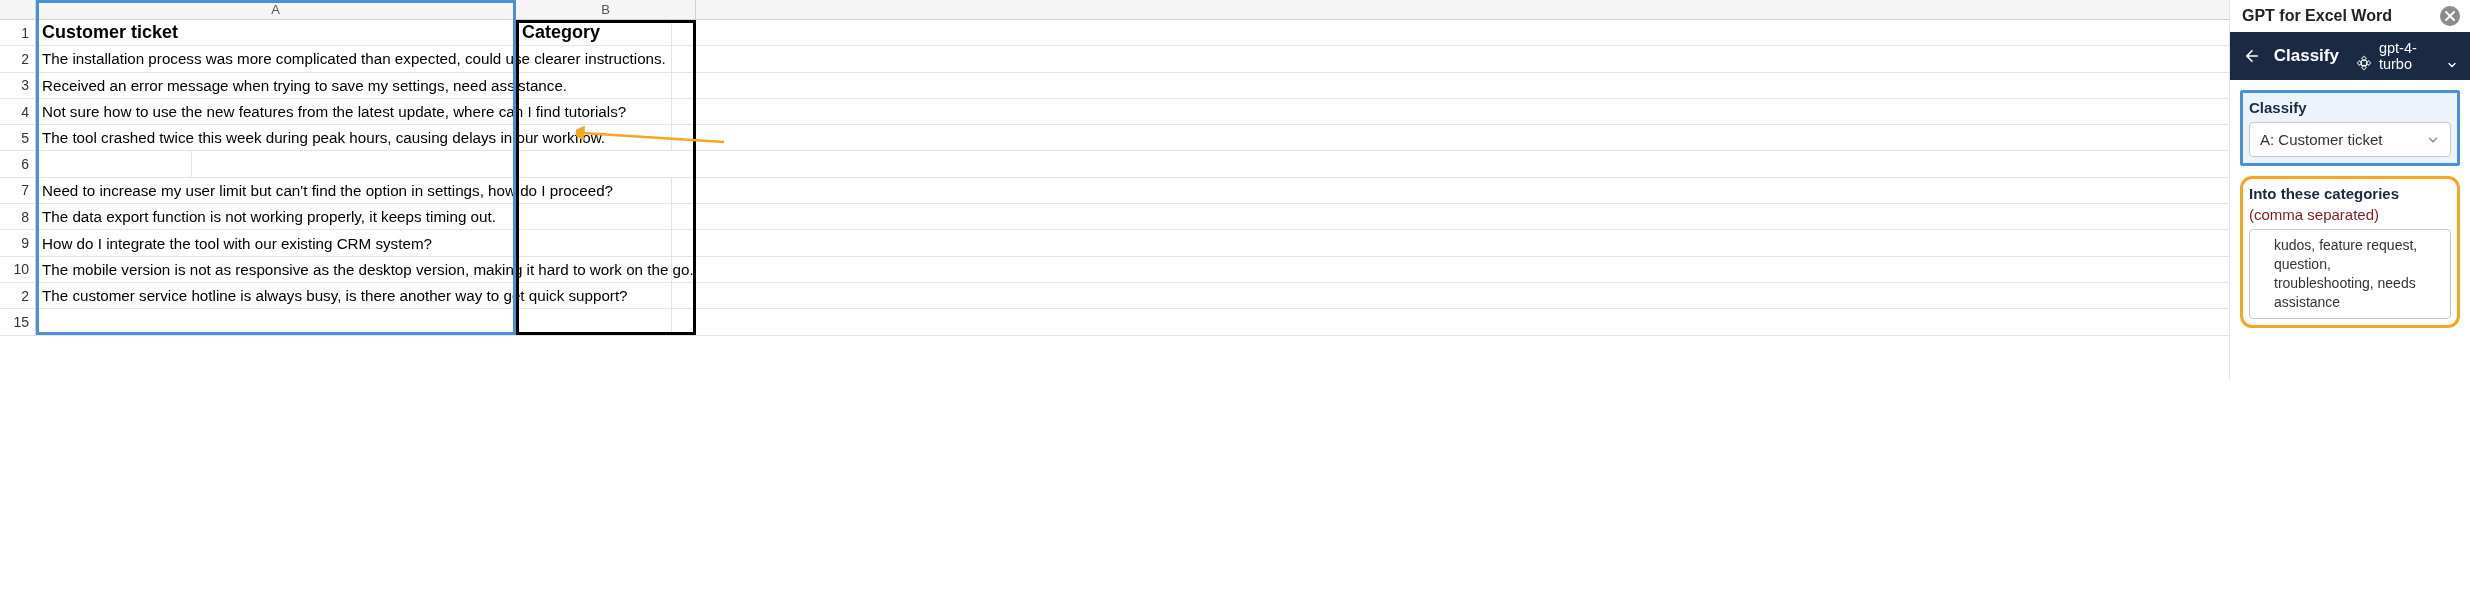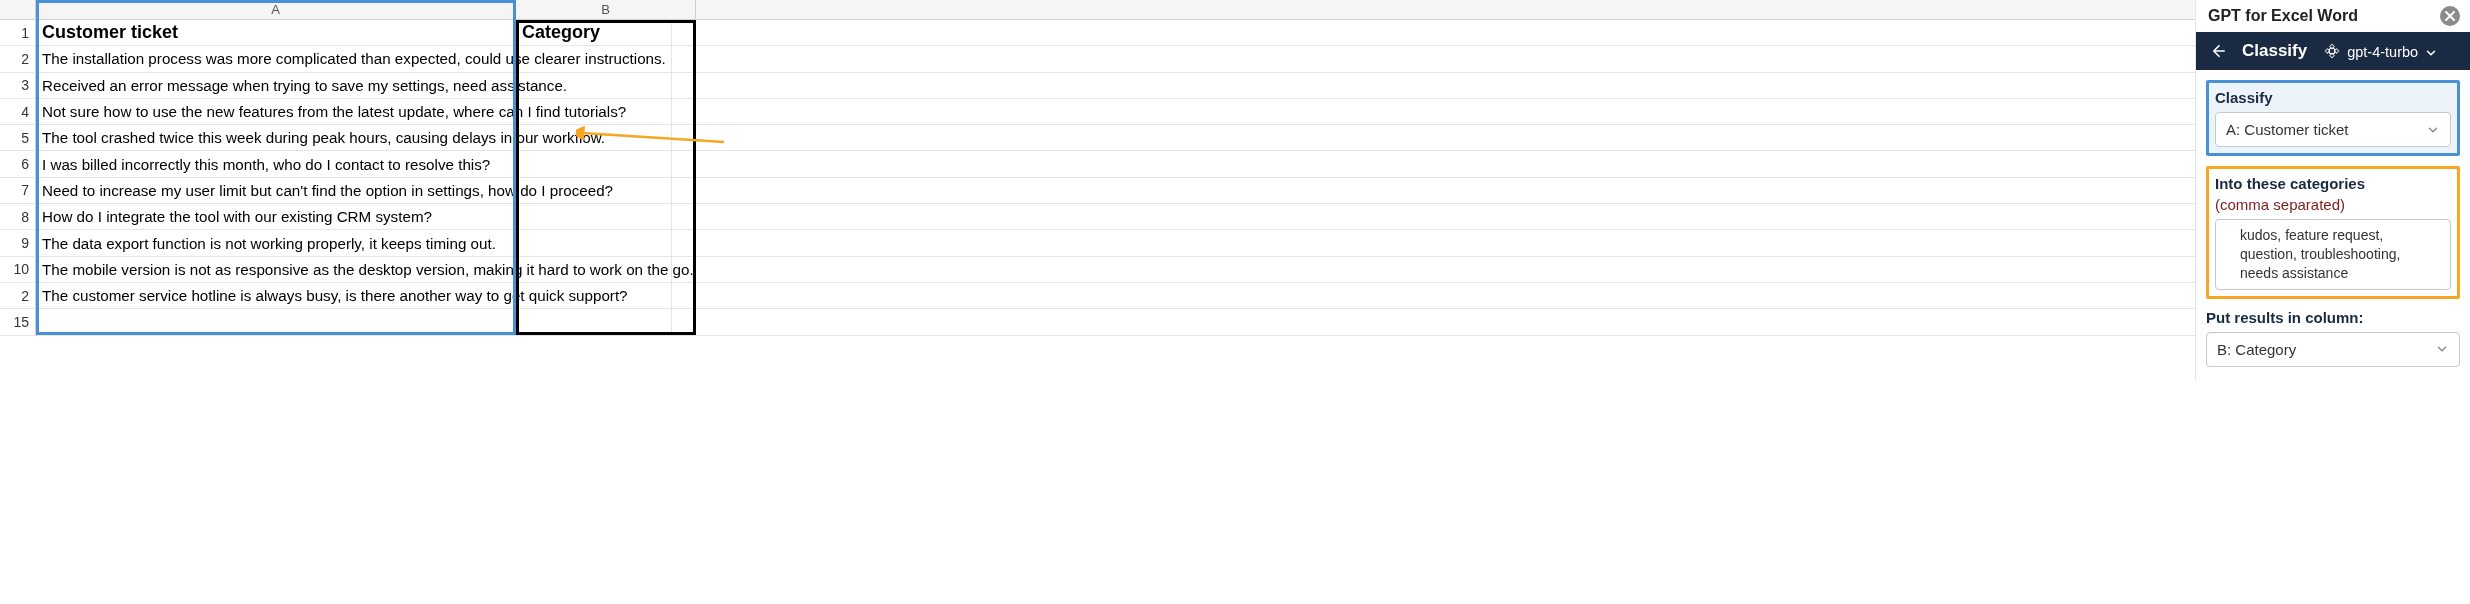--- a/index.html
+++ b/index.html
@@ -20,41 +20,41 @@
   .grid-row { display: flex; height: 26.3px; border-bottom: 1px solid #e5e5e5; }
   .cell { border-right: 1px solid #e5e5e5; padding: 2px 6px; font-size: 15.2px; color: #000; display: flex; align-items: center; white-space: nowrap; overflow: visible; }
   .cell.header-cell { font-weight: 700; font-size: 18px; }
   .cell-a { width: 480px; }
   .cell-b { width: 156px; }
   
   .selection-box { position: absolute; border: 3px solid #4a90d9; pointer-events: none; z-index: 10; }
   .sel-a { left: 36px; top: 0; width: 480px; height: 335px; }
   .sel-b { left: 516px; top: 20px; width: 180px; height: 315px; border-color: #000; }
   
-  .sidebar { width: 275px; background: #fff; border-left: 1px solid #e5e5e5; position: relative; }
+  .sidebar { width: 241px; background: #fff; border-left: 1px solid #e5e5e5; position: relative; }
   
   .sidebar-title-row { display: flex; align-items: center; justify-content: space-between; padding: 6px 10px 6px 12px; }
   .sidebar-title { font-size: 16px; font-weight: 600; color: #222; }
   .close-btn { width: 20px; height: 20px; border-radius: 50%; background: #8b8b8b; display: flex; align-items: center; justify-content: center; cursor: pointer; }
   .close-btn svg { width: 12px; height: 12px; }
   
   .breadcrumb-bar { background: #1a2a42; color: #fff; padding: 8px 12px; display: flex; align-items: center; gap: 12px; }
   .back-arrow { width: 22px; height: 22px; display: flex; align-items: center; justify-content: center; cursor: pointer; }
   .back-arrow svg { width: 18px; height: 18px; }
   .crumb-title { font-size: 17px; font-weight: 700; }
   .model-selector { display: flex; align-items: flex-end; gap: 6px; font-size: 14.5px; cursor: pointer; margin-left: 4px; }
   .openai-icon { width: 18px; height: 18px; display: flex; align-items: center; justify-content: center; }
   .openai-icon svg { width: 18px; height: 18px; }
   .chevron { width: 14px; height: 14px; }
   
   .panel-body { padding: 10px; }
   
   .field-group { margin-bottom: 10px; }
   .field-group.highlighted-blue { border: 3px solid #4a90d9; background: #edf3fb; padding: 6px; border-radius: 2px; }
-  .field-group.highlighted-orange { border: 3px solid #f5a623; padding: 6px; border-radius: 2px; }
+  .field-group.highlighted-orange { border: 3px solid #f5a623; padding: 6px; border-radius: 12px; }
   
   .field-label { font-size: 15px; font-weight: 700; color: #1a2a42; margin-bottom: 6px; display: flex; flex-wrap: wrap; gap: 4px; }
   .field-label-hint { color: #7f1d1d; font-weight: 400; }
   
   .dropdown { background: #fff; border: 1px solid #c8c8c8; border-radius: 4px; padding: 8px 10px; display: flex; align-items: center; justify-content: space-between; cursor: pointer; font-size: 15px; color: #333; gap: 16px; }
   .dropdown svg { width: 14px; height: 14px; color: #888; }
   
   .textarea-box { background: #fff; border: 1px solid #c8c8c8; border-radius: 4px; padding: 6px 24px; font-size: 14px; color: #333; min-height: 44px; line-height: 1.35; }
   
   .arrow-annotation { position: absolute; pointer-events: none; z-index: 20; }
@@ -102,33 +102,32 @@
       </div>
       <div class="grid-row">
         <div class="cell cell-a">Not sure how to use the new features from the latest update, where can I find tutorials?</div>
         <div class="cell cell-b"></div>
       </div>
       <div class="grid-row">
         <div class="cell cell-a">The tool crashed twice this week during peak hours, causing delays in our workflow.</div>
         <div class="cell cell-b"></div>
       </div>
       <div class="grid-row">
-        <div class="cell cell-a">I was billed incorrectly this month, who do I contact to resolve this?</div>
         <div class="cell cell-b"></div>
       </div>
       <div class="grid-row">
         <div class="cell cell-a">Need to increase my user limit but can't find the option in settings, how do I proceed?</div>
         <div class="cell cell-b"></div>
       </div>
       <div class="grid-row">
+        <div class="cell cell-a">The data export function is not working properly, it keeps timing out.</div>
+        <div class="cell cell-b"></div>
+      </div>
+      <div class="grid-row">
         <div class="cell cell-a">How do I integrate the tool with our existing CRM system?</div>
-        <div class="cell cell-b"></div>
-      </div>
-      <div class="grid-row">
-        <div class="cell cell-a">The data export function is not working properly, it keeps timing out.</div>
         <div class="cell cell-b"></div>
       </div>
       <div class="grid-row">
         <div class="cell cell-a">The mobile version is not as responsive as the desktop version, making it hard to work on the go.</div>
         <div class="cell cell-b"></div>
       </div>
       <div class="grid-row">
         <div class="cell cell-a">The customer service hotline is always busy, is there another way to get quick support?</div>
         <div class="cell cell-b"></div>
       </div>
@@ -196,24 +195,15 @@
     </div>
 
     <div class="field-group highlighted-orange">
       <div class="field-label">
         <span>Into these categories</span>
         <span class="field-label-hint">(comma separated)</span>
       </div>
       <div class="textarea-box">kudos, feature request, question, troubleshooting, needs assistance</div>
     </div>
 
-    <div class="field-group">
-      <div class="field-label">Put results in column:</div>
-      <div class="dropdown">
-        <span>B: Category</span>
-        <svg viewBox="0 0 16 16">
-            <path d="M4 6 L8 10 L12 6" stroke="#888" stroke-width="1.6" fill="none" stroke-linecap="round"></path>
-          </svg>
-      </div>
-    </div>
 
   </div>
 </div>
 
 </body></html>

